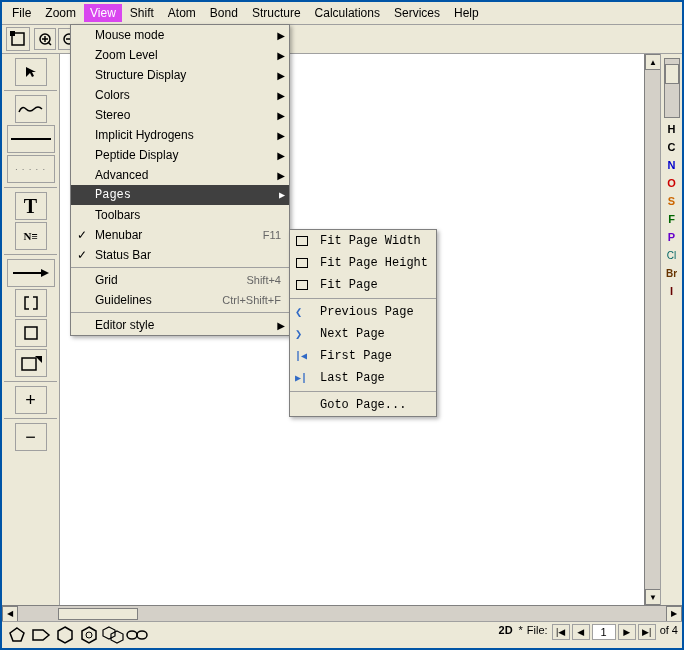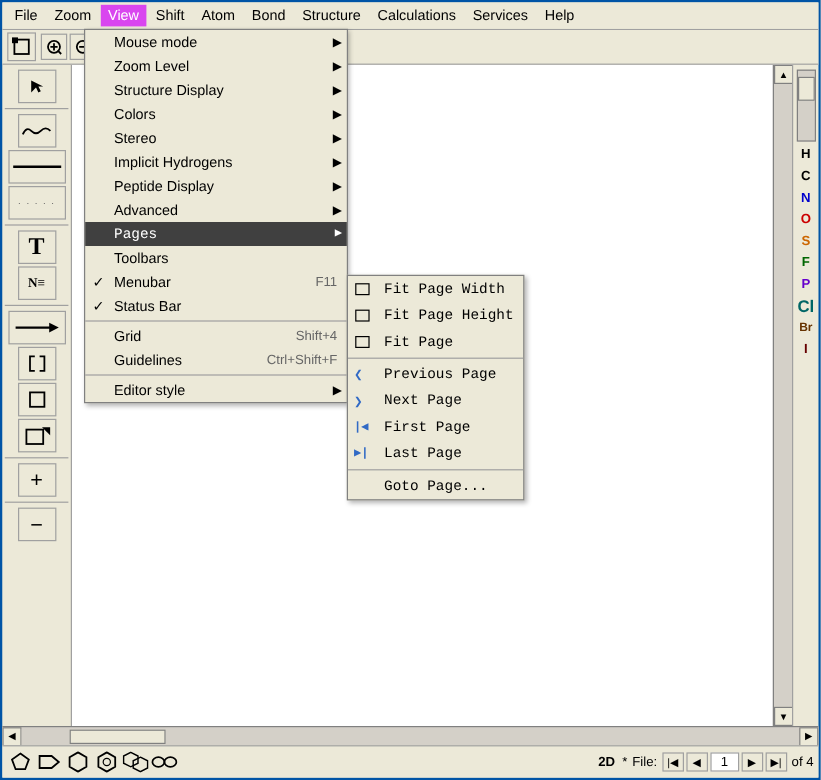--- a/index.html
+++ b/index.html
@@ -257,21 +257,21 @@
       width: 24px;
       height: 16px;
       border: 1px solid #a0a0a0;
       text-align: center;
       font-size: 11px;
     }
 
     
     .shape-tools {
       display: flex;
-      align-items: center;
+      align-items: flex-start;
       padding: 2px 4px;
       background: #ece9d8;
       border-top: 1px solid #a0a0a0;
       gap: 2px;
     }
     .shape-btn {
       width: 22px;
       height: 22px;
       display: flex;
       align-items: center;
@@ -593,21 +593,21 @@
       <div style="width:16px; height:60px; background:#d4d0c8; border:1px solid #808080; margin: 2px auto;">
         <div style="width:14px; height:20px; background:#ece9d8; border:1px solid #808080; margin-top:5px;"></div>
       </div>
       <div class="right-sidebar-item" style="font-weight:bold; font-size:11px; color:#000;">H</div>
       <div class="right-sidebar-item" style="font-weight:bold; font-size:11px; color:#000;">C</div>
       <div class="right-sidebar-item blue" style="font-weight:bold; font-size:11px;">N</div>
       <div class="right-sidebar-item red" style="font-weight:bold; font-size:11px;">O</div>
       <div class="right-sidebar-item orange" style="font-weight:bold; font-size:11px;">S</div>
       <div class="right-sidebar-item green" style="font-weight:bold; font-size:11px;">F</div>
       <div class="right-sidebar-item purple" style="font-weight:bold; font-size:11px;">P</div>
-      <div class="right-sidebar-item teal" style="font-weight:bold; font-size:14px;">Cl</div>
+      <div class="right-sidebar-item teal" style="font-weight:normal; font-size:10px;">Cl</div>
       <div class="right-sidebar-item brown" style="font-weight:bold; font-size:10px;text-align:center;">Br</div>
       <div class="right-sidebar-item darkred" style="font-weight:bold; font-size:11px;">I</div>
     </div>
   </div>
 
   <div class="scrollbar-h">
     <div class="scrollbar-h-btn">◀</div>
     <div class="scrollbar-h-track">
       <div class="scrollbar-h-thumb"></div>
     </div>

